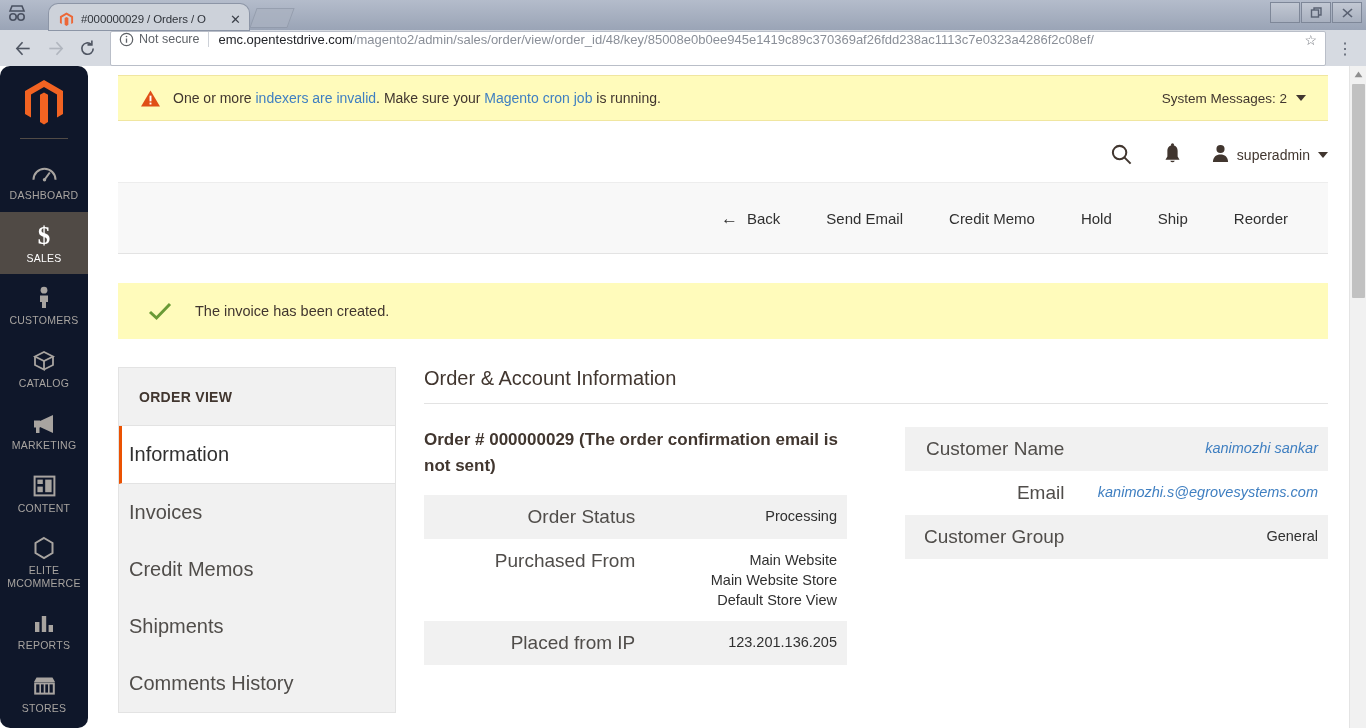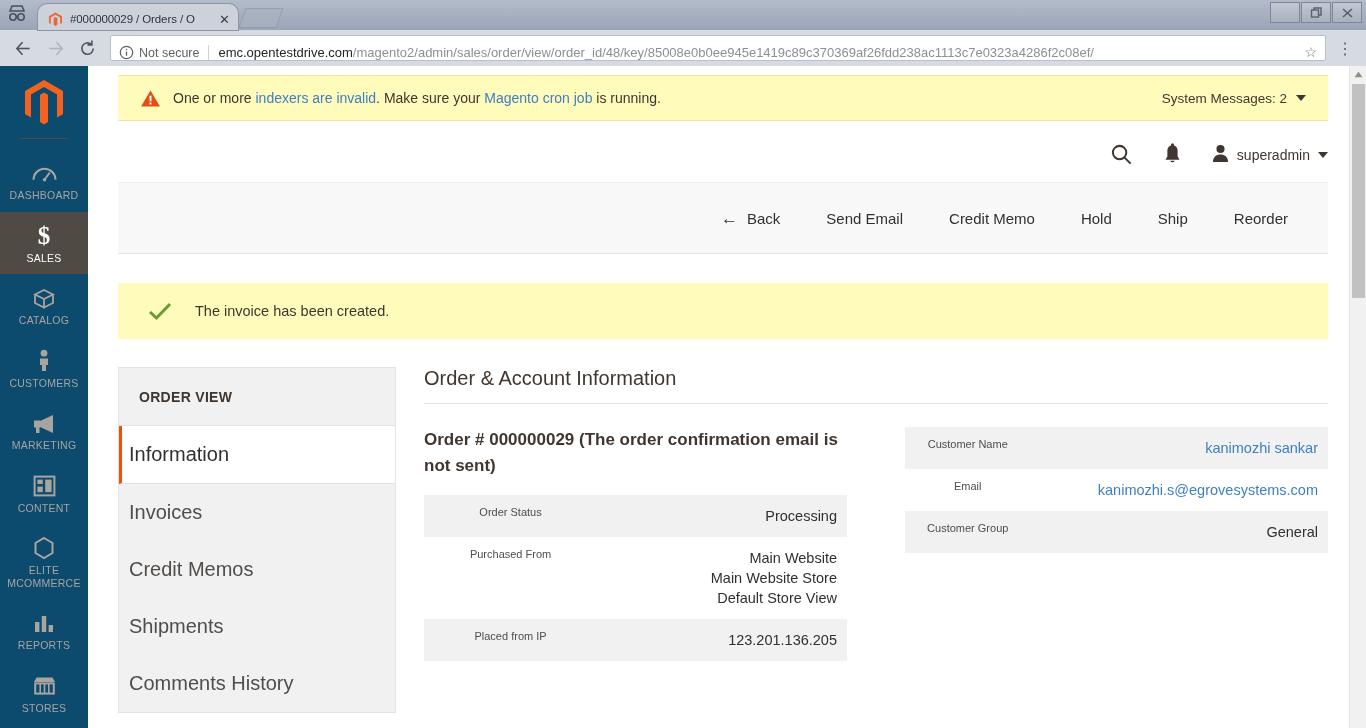--- a/index.html
+++ b/index.html
@@ -35,21 +35,21 @@
     min-width: 200px;
     max-width: 210px;
     background: #cdd2da;
     border-top-left-radius: 9px;
     border-top-right-radius: 9px;
     display: flex;
     align-items: center;
     padding: 4px 6px 0 9px;
     position: relative;
     box-shadow: 0 0 0 1px #8c95a6;
-    margin-left: 4px;
+    margin-left: 15px;
   }
   .tab-favicon {
     width: 16px; height: 16px;
     flex: 0 0 16px;
     margin-right: 7px;
     display: flex; align-items: center; justify-content: center;
   }
   .tab-title {
     font-size: 11.5px;
     color: #30343b;
@@ -101,26 +101,26 @@
   }
   .nav-btn {
     width: 30px; height: 30px;
     display: flex; align-items: center; justify-content: center;
     color: #5c6370;
     cursor: pointer;
   }
   .nav-btn.disabled { color: #a9aeb8; }
   .omnibox {
     flex: 1;
-    height: 26px;
+    height: 35px;
     background: #ffffff;
     border: 1px solid #b9bec8;
     border-radius: 2px;
     display: flex;
-    align-items: flex-end;
+    align-items: flex-start;
     padding: 0 8px;
     margin-left: 6px;
     margin-right: 4px;
     overflow: hidden;
   }
   .insecure-chip {
     display: flex; align-items: center; gap: 5px;
     color: #5f6368;
     font-size: 12.5px;
     flex: 0 0 auto;
@@ -156,24 +156,25 @@
     height: 662px;
     display: flex;
     background: #ffffff;
     position: relative;
   }
 
   
   .admin-nav {
     width: 88px;
     flex: 0 0 88px;
-    background: #0c4a6e;
+    background: #0f172a;
     height: 662px;
     overflow: hidden;
     position: relative;
+    border-radius: 10px;
   }
   .logo-wrap {
     height: 72px;
     display: flex; align-items: center; justify-content: center;
     cursor: pointer;
   }
   .nav-sep {
     height: 1px;
     background: #514b46;
     margin: 0 20px 10px 20px;
@@ -375,37 +376,37 @@
     text-decoration: none;
     cursor: pointer;
   }
   table.kv {
     width: 100%;
     border-collapse: collapse;
   }
   table.kv tr:nth-child(odd) { background: #f1f1f1; }
   table.kv tr:nth-child(even) { background: #ffffff; }
   table.kv th {
-    text-align: center;
+    text-align: right;
     font-weight: normal;
-    font-size: 11px;
+    font-size: 19px;
     color: #504d4a;
     padding: 11px 10px 11px 10px;
     vertical-align: top;
     white-space: nowrap;
   }
   table.kv td {
     text-align: right;
     font-size: 14.5px;
     color: #303030;
     padding: 11px 10px 11px 10px;
     vertical-align: top;
     line-height: 20px;
   }
-  table.kv td a { color: #3f7fc1; text-decoration: none; }
+  table.kv td a { color: #3f7fc1; text-decoration: none; font-style: italic; }
 
   
   .page-scrollbar {
     position: absolute;
     right: 0; top: 0;
     width: 17px;
     height: 662px;
     background: #f1f1f1;
     border-left: 1px solid #e4e4e4;
   }
@@ -539,37 +540,37 @@
       <span class="nav-icon">
         <svg width="16" height="26" viewBox="0 0 16 26">
           <text x="8" y="21" font-family="Liberation Serif, serif" font-size="25" font-weight="bold" text-anchor="middle" fill="currentColor">$</text>
         </svg>
       </span>
       <div class="nav-label">Sales</div>
     </div>
 
     <div class="nav-item">
       <span class="nav-icon">
+        <svg width="16" height="24" viewBox="0 0 16 24">
+          <circle cx="8" cy="4.2" r="3.4" fill="currentColor"></circle>
+          <path d="M4 9.5 H12 V16 H10 V22 H6 V16 H4 Z" fill="currentColor"></path>
+        </svg>
+      </span>
+      <div class="nav-label">Customers</div>
+    </div>
+
+    <div class="nav-item">
+      <span class="nav-icon">
         <svg width="24" height="23" viewBox="0 0 24 23">
           <path d="M3 7.5 L12 3 L21 7.5 L12 12 Z" fill="none" stroke="currentColor" stroke-width="1.8"></path>
           <path d="M3 7.5 V16 L12 20.5 V12" fill="none" stroke="currentColor" stroke-width="1.8"></path>
           <path d="M21 7.5 V16 L12 20.5" fill="none" stroke="currentColor" stroke-width="1.8"></path>
         </svg>
       </span>
       <div class="nav-label">Catalog</div>
-    </div>
-
-    <div class="nav-item">
-      <span class="nav-icon">
-        <svg width="16" height="24" viewBox="0 0 16 24">
-          <circle cx="8" cy="4.2" r="3.4" fill="currentColor"></circle>
-          <path d="M4 9.5 H12 V16 H10 V22 H6 V16 H4 Z" fill="currentColor"></path>
-        </svg>
-      </span>
-      <div class="nav-label">Customers</div>
     </div>
 
     <div class="nav-item">
       <span class="nav-icon">
         <svg width="26" height="22" viewBox="0 0 26 22">
           <path d="M22 3 L9 9 V15 L22 21 Z" fill="currentColor"></path>
           <rect x="3" y="8.5" width="6" height="7" fill="currentColor"></rect>
           <rect x="5" y="15" width="3.5" height="6" fill="currentColor"></rect>
         </svg>
       </span>

